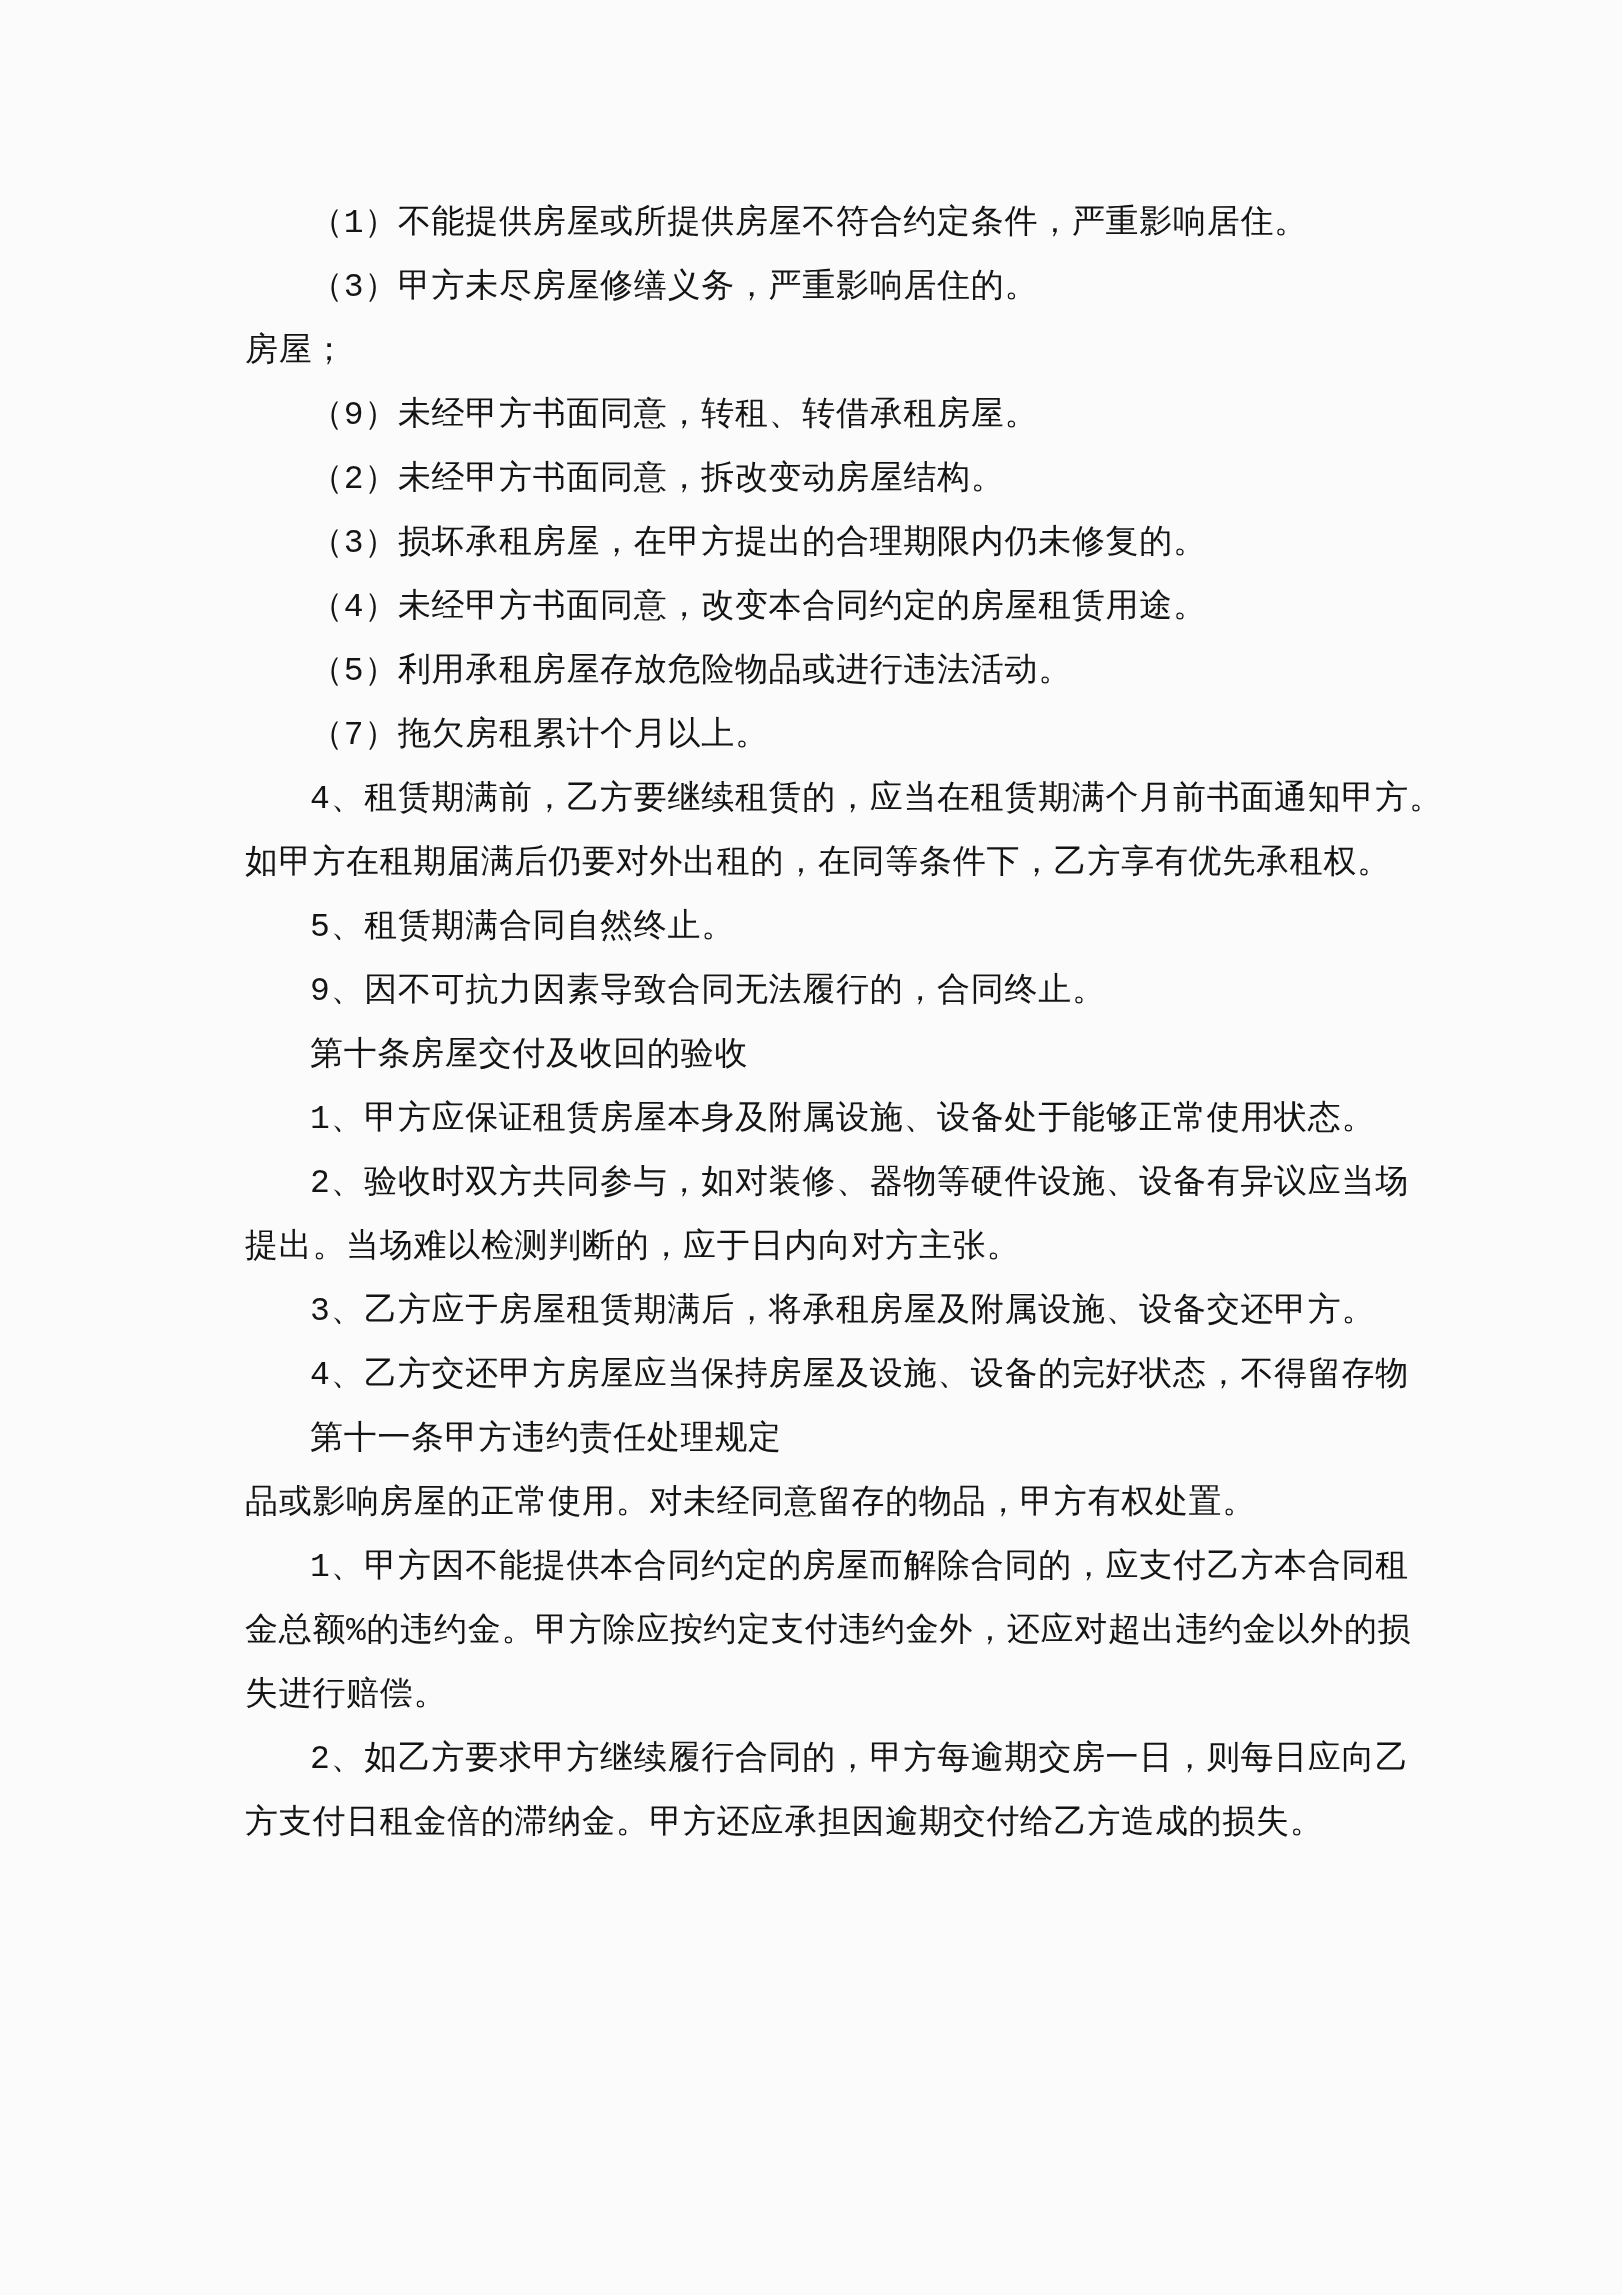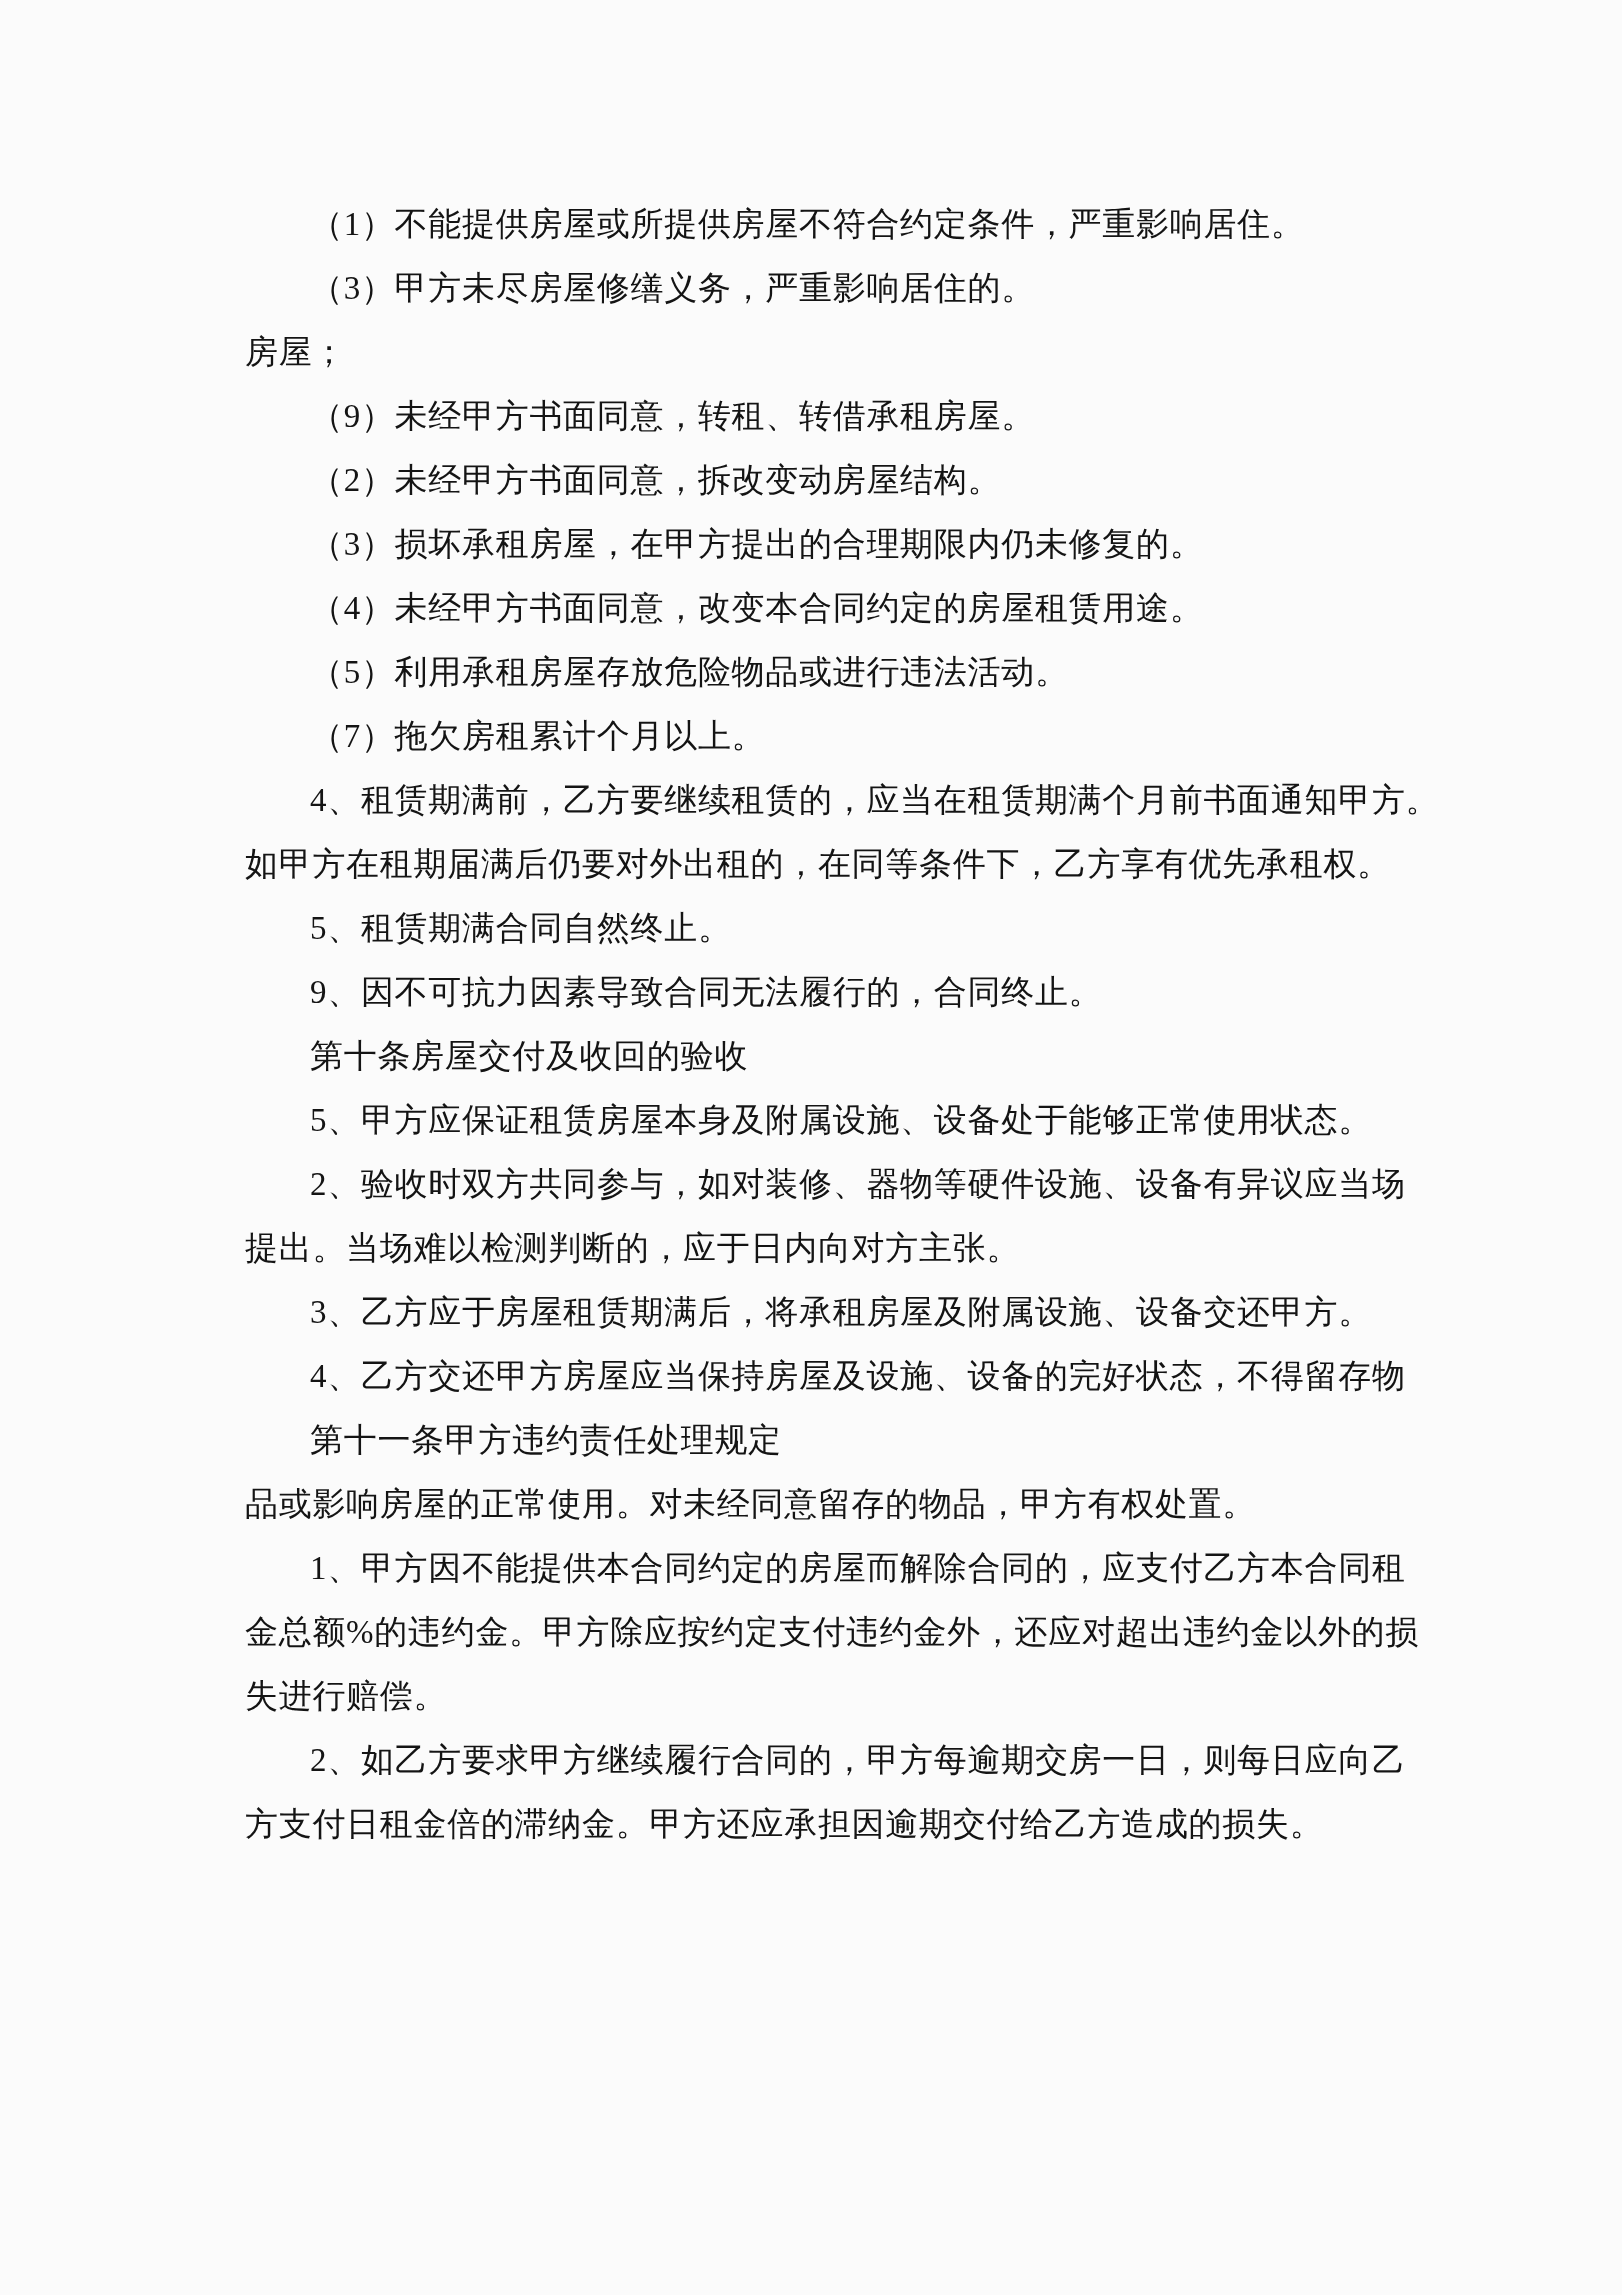--- a/index.html
+++ b/index.html
@@ -6,21 +6,21 @@
     margin: 0;
     padding: 0;
     background: #fafafa;
   }
   .page {
     position: relative;
     width: 1623px;
     height: 2295px;
     background: #fbfbfb;
     overflow: hidden;
-    font-family: Liberation Serif, serif;
+    font-family: Liberation Mono, monospace;
     color: #141414;
   }
   .text-block {
     position: absolute;
     left: 245px;
     top: 192px;
     width: 1171px;
   }
   .line {
     height: 64px;
@@ -46,21 +46,21 @@
     <div class="line indent">（2）未经甲方书面同意，拆改变动房屋结构。</div>
     <div class="line indent">（3）损坏承租房屋，在甲方提出的合理期限内仍未修复的。</div>
     <div class="line indent">（4）未经甲方书面同意，改变本合同约定的房屋租赁用途。</div>
     <div class="line indent">（5）利用承租房屋存放危险物品或进行违法活动。</div>
     <div class="line indent">（7）拖欠房租累计个月以上。</div>
     <div class="line indent">4、租赁期满前，乙方要继续租赁的，应当在租赁期满个月前书面通知甲方。</div>
     <div class="line">如甲方在租期届满后仍要对外出租的，在同等条件下，乙方享有优先承租权。</div>
     <div class="line indent">5、租赁期满合同自然终止。</div>
     <div class="line indent">9、因不可抗力因素导致合同无法履行的，合同终止。</div>
     <div class="line indent">第十条房屋交付及收回的验收</div>
-    <div class="line indent">5、甲方应保证租赁房屋本身及附属设施、设备处于能够正常使用状态。</div>
+    <div class="line indent">1、甲方应保证租赁房屋本身及附属设施、设备处于能够正常使用状态。</div>
     <div class="line indent">2、验收时双方共同参与，如对装修、器物等硬件设施、设备有异议应当场</div>
     <div class="line">提出。当场难以检测判断的，应于日内向对方主张。</div>
     <div class="line indent">3、乙方应于房屋租赁期满后，将承租房屋及附属设施、设备交还甲方。</div>
     <div class="line indent">4、乙方交还甲方房屋应当保持房屋及设施、设备的完好状态，不得留存物</div>
     <div class="line indent">第十一条甲方违约责任处理规定</div>
     <div class="line">品或影响房屋的正常使用。对未经同意留存的物品，甲方有权处置。</div>
     <div class="line indent">1、甲方因不能提供本合同约定的房屋而解除合同的，应支付乙方本合同租</div>
     <div class="line">金总额%的违约金。甲方除应按约定支付违约金外，还应对超出违约金以外的损</div>
     <div class="line">失进行赔偿。</div>
     <div class="line indent">2、如乙方要求甲方继续履行合同的，甲方每逾期交房一日，则每日应向乙</div>

